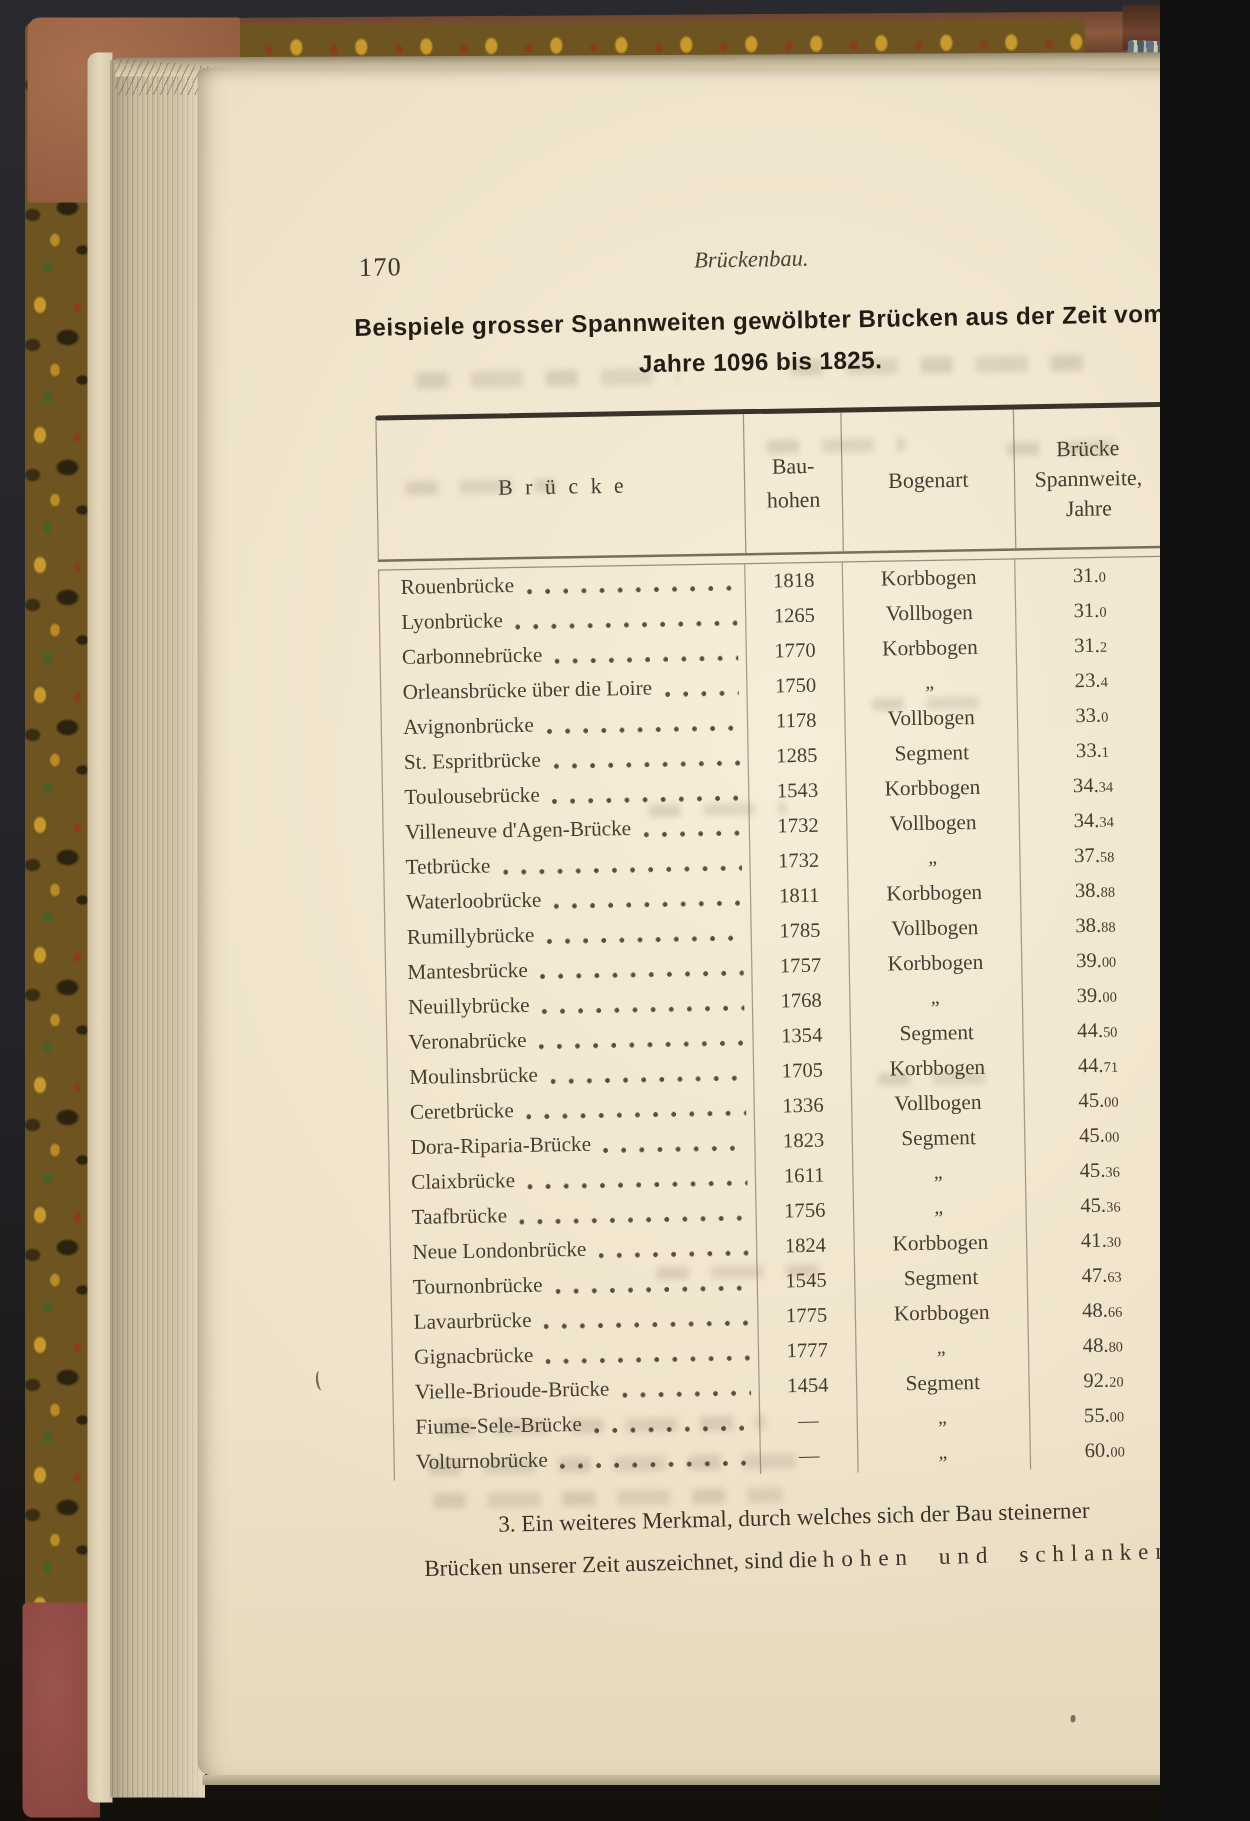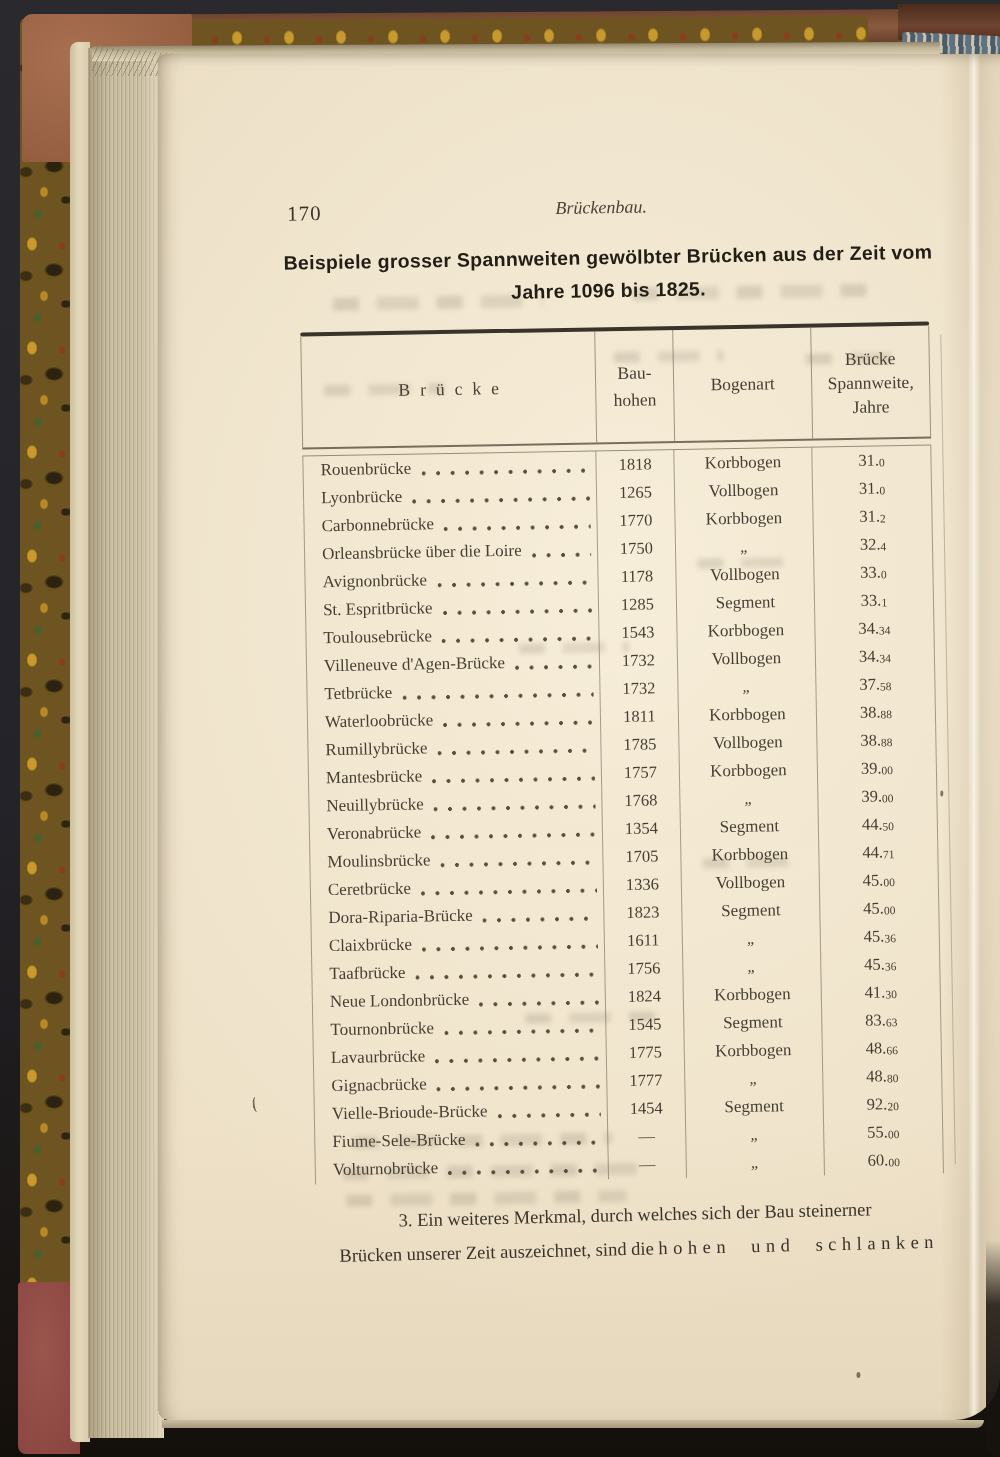--- a/index.html
+++ b/index.html
@@ -1,16 +1,16 @@
 <!DOCTYPE html>
 <html><head>
 <meta charset="utf-8">
 <style>
   html,body{margin:0;padding:0;background:#101010;}
-  #stage{position:relative;width:1000px;height:1457px;overflow:hidden;
+  #stage{position:relative;width:928px;height:1457px;overflow:hidden;
          background:linear-gradient(180deg,#2a292e 0%,#242329 55%,#17120e 96%,#130f0b 100%);
          font-family:"Liberation Serif","DejaVu Serif",serif;}
   
   .cover-top{position:absolute;left:78px;top:12px;width:860px;height:38px;
     background:linear-gradient(180deg,#6e452f 0%,#8a5a3e 45%,#5d3a27 100%);
     border-radius:4px;transform:rotate(-.4deg);}
   .cover-top .marble-in{position:absolute;left:95px;right:70px;top:6px;bottom:4px;border-radius:3px;}
   .marble{background-color:#6d5420;background-image:
     radial-gradient(9px 12px at 12px 18px,#c89a2e 45%,rgba(200,154,46,0) 62%),
     radial-gradient(14px 10px at 34px 44px,#2c2210 50%,rgba(44,34,16,0) 72%),
@@ -212,21 +212,21 @@
             </div>
           </div>
           <div class="trow">
             <div class="cell c1">
               <span class="bname">Orleansbrücke über die Loire</span>
               <span class="leader"></span>
             </div>
             <div class="cell c2">1750</div>
             <div class="cell c3 ditto">„</div>
             <div class="cell c4">
-              <span class="si">32.</span>
+              <span class="si">23.</span>
               <span class="sd">4</span>
             </div>
           </div>
           <div class="trow">
             <div class="cell c1">
               <span class="bname">Avignonbrücke</span>
               <span class="leader"></span>
             </div>
             <div class="cell c2">1178</div>
             <div class="cell c3">Vollbogen</div>
@@ -416,21 +416,21 @@
             </div>
           </div>
           <div class="trow">
             <div class="cell c1">
               <span class="bname">Tournonbrücke</span>
               <span class="leader"></span>
             </div>
             <div class="cell c2">1545</div>
             <div class="cell c3">Segment</div>
             <div class="cell c4">
-              <span class="si">83.</span>
+              <span class="si">47.</span>
               <span class="sd">63</span>
             </div>
           </div>
           <div class="trow">
             <div class="cell c1">
               <span class="bname">Lavaurbrücke</span>
               <span class="leader"></span>
             </div>
             <div class="cell c2">1775</div>
             <div class="cell c3">Korbbogen</div>

